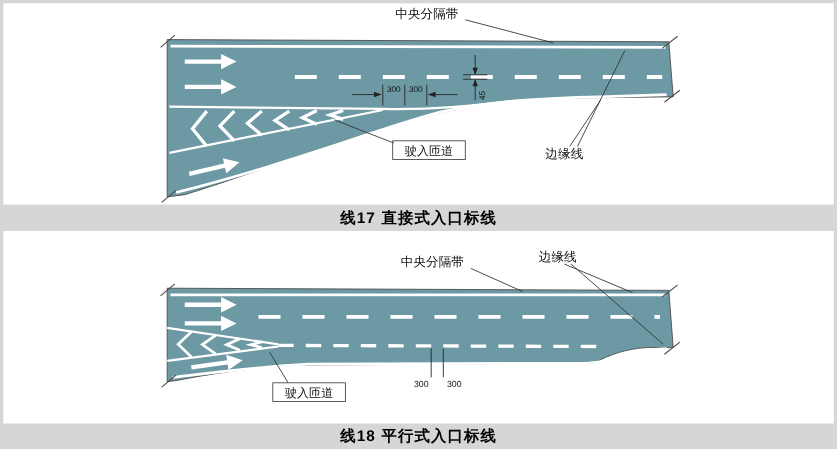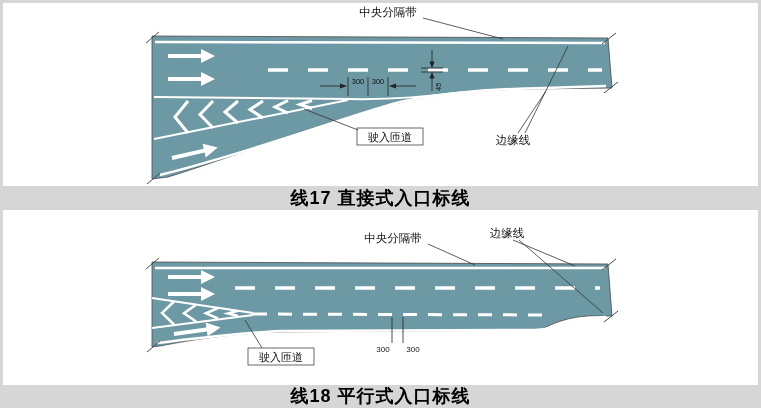--- a/index.html
+++ b/index.html
@@ -2,21 +2,21 @@
 <html><head>
 <meta charset="utf-8">
 <style>
   html,body{margin:0;padding:0;}
   body{background:#d6d6d6;font-family:"Liberation Sans", sans-serif;}
   .stage{position:relative;width:761px;height:408px;background:#d6d6d6;overflow:hidden;}
   .panel{position:absolute;left:3px;right:3px;background:#ffffff;}
   .panel1{top:3px;height:183px;}
   .panel2{top:210px;height:175px;}
   .caption{position:absolute;left:0;width:100%;text-align:center;font-weight:bold;
-           font-size:18px;color:#000;letter-spacing:1px;}
+           font-size:14px;color:#000;letter-spacing:1px;}
   .caption1{top:186px;height:24px;line-height:24px;}
   .caption2{top:385px;height:23px;line-height:23px;}
   svg{display:block;}
   svg text{font-family:"Liberation Sans", sans-serif;fill:#111;}
   .marking{stroke:#ffffff;fill:none;}
   .leader{stroke:#333;stroke-width:0.8;fill:none;}
   .dim{stroke:#222;stroke-width:0.8;fill:none;}
 </style>
 </head>
 <body>

